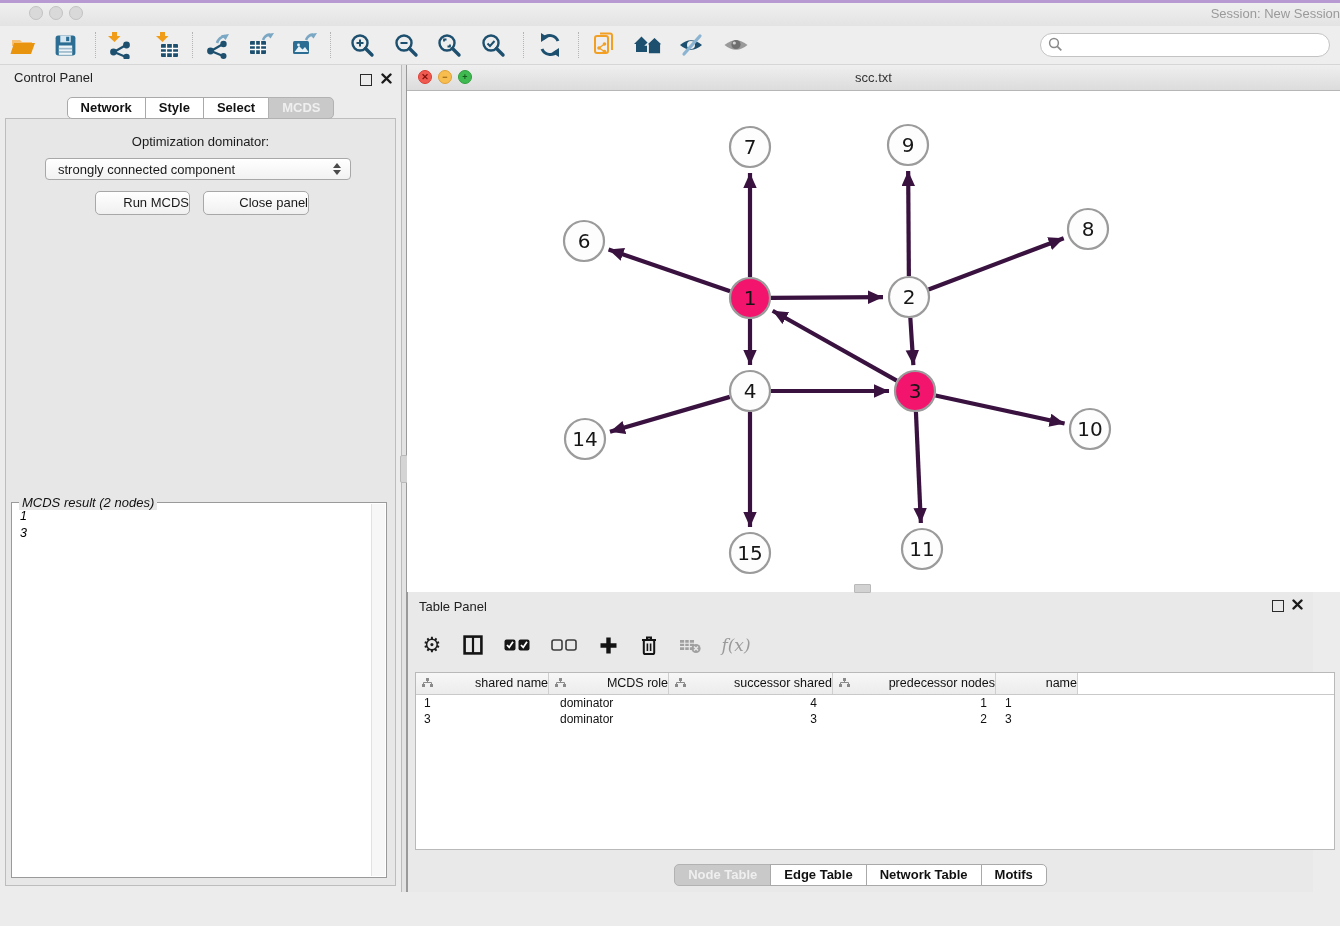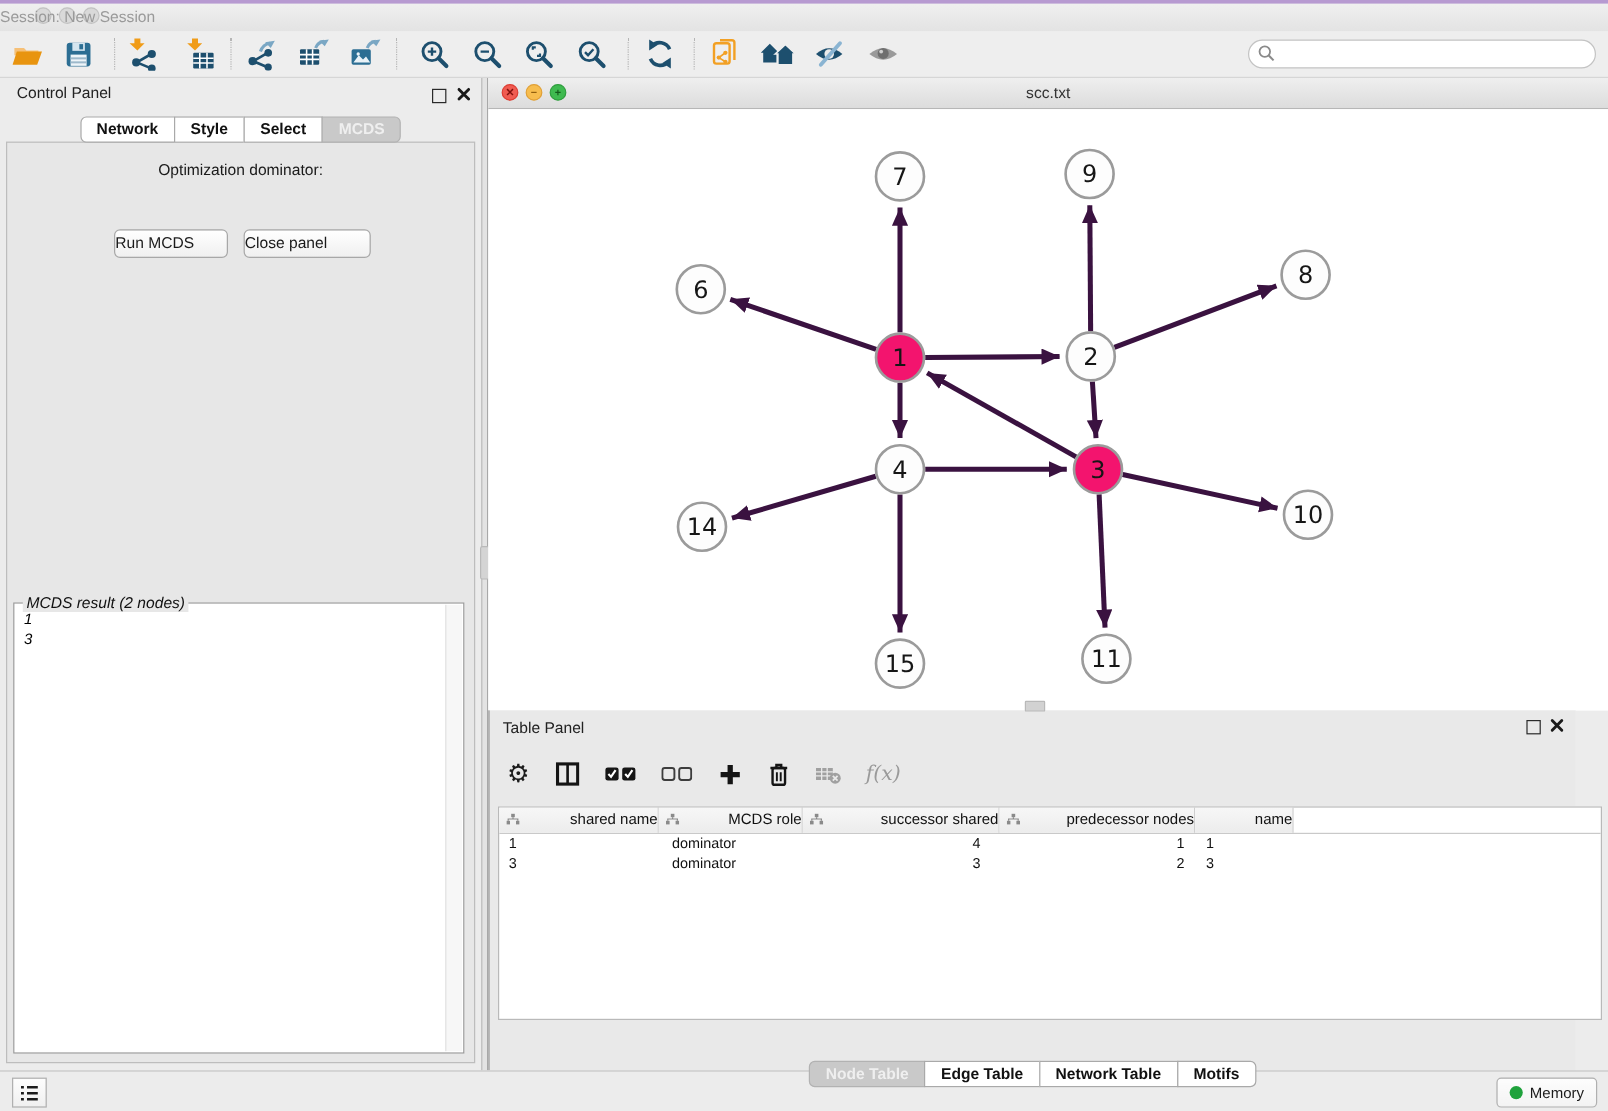--- a/index.html
+++ b/index.html
@@ -5,21 +5,21 @@
   html,body{margin:0;padding:0;background:#d8d8d8;}
   .app{position:relative;width:1340px;height:926px;background:#ececec;overflow:hidden;
        font-family:"Liberation Sans",sans-serif;color:#1a1a1a;}
   
   .purple-strip{position:absolute;top:0;left:0;right:0;height:3px;background:#b79ad1;z-index:30;}
   .titlebar{position:absolute;top:0;left:0;right:0;height:26px;background:linear-gradient(#f1f1f1,#e3e3e3);}
   .traffic{position:absolute;top:6px;display:flex;gap:6px;}
   .traffic .dot{width:14px;height:14px;border-radius:50%;box-sizing:border-box;text-align:center;
                 font-size:9px;font-weight:bold;line-height:13px;}
   .traffic.inactive .dot{background:#d9d9d9;border:1px solid #c2c2c2;}
-  .app-title{position:absolute;top:0;left:0;right:0;height:26px;line-height:27px;text-align:left;
+  .app-title{position:absolute;top:0;left:0;right:0;height:26px;line-height:27px;text-align:right;
              color:#9a9a9a;font-size:13px;}
   
   .toolbar{position:absolute;top:26px;left:0;right:0;height:38px;background:#eeeeee;border-bottom:1px solid #d6d6d6;}
   .tb-btn{position:absolute;top:3px;width:34px;height:32px;display:flex;align-items:center;justify-content:center;}
   .tb-sep{position:absolute;top:6px;height:26px;width:0;border-left:1px dotted #b5b5b5;}
   .searchbox{position:absolute;top:7px;left:1040px;width:288px;height:22px;background:#fff;border:1px solid #c3c3c3;
              border-radius:12px;}
   .searchbox input{position:absolute;left:26px;top:1px;width:250px;height:18px;border:none;outline:none;font-size:13px;background:transparent;}
   .searchbox .mag{position:absolute;left:7px;top:3px;}
   
@@ -37,21 +37,21 @@
   .cp-content{position:absolute;top:53px;left:5px;width:389px;height:766px;background:#e7e7e7;
               border:1px solid #bdbdbd;}
   .opt-label{position:absolute;top:15px;left:0;right:0;text-align:center;font-size:13px;}
   .dropdown{position:absolute;top:39px;left:39px;width:306px;height:22px;background:linear-gradient(#ffffff,#f2f2f2);
             border:1px solid #a8a8a8;border-radius:4px;font-size:13px;line-height:22px;padding-left:12px;box-sizing:border-box;}
   .dd-arrows{position:absolute;right:9px;top:4px;display:flex;flex-direction:column;gap:2px;}
   .dd-arrows i{width:0;height:0;border-left:4px solid transparent;border-right:4px solid transparent;display:block;}
   .dd-up{border-bottom:5px solid #4a4a4a;}
   .dd-down{border-top:5px solid #4a4a4a;}
   .mac-btn{position:absolute;top:72px;height:22px;background:linear-gradient(#ffffff,#f0f0f0);border:1px solid #a8a8a8;
-           border-radius:5px;font-size:13px;line-height:22px;text-align:left;}
+           border-radius:5px;font-size:13px;line-height:22px;text-align:right;}
   .result-group{position:absolute;top:437px;left:11px;width:374px;height:374px;border:1px solid #9a9a9a;background:#fff;font-style:italic;}
   .result-title{position:absolute;top:-8px;left:7px;background:#e7e7e7;padding:0 3px;font-size:13px;color:#111;}
   .result-lines{position:absolute;top:5px;left:8px;right:16px;font-size:12.5px;line-height:17px;color:#000;}
   .result-scroll{position:absolute;top:1px;bottom:1px;right:1px;width:13px;background:#f7f7f7;border-left:1px solid #e2e2e2;}
   
   .v-splitter{position:absolute;top:65px;left:401px;width:6px;height:827px;background:#e3e3e3;
               border-left:1px solid #bbb;border-right:1px solid #999;box-sizing:border-box;}
   .v-handle{position:absolute;top:390px;left:-2px;width:9px;height:26px;background:#d4d4d4;border:1px solid #b9b9b9;border-radius:2px;}
   .h-handle{position:absolute;top:584px;left:854px;width:15px;height:7px;background:#d2d2d2;border:1px solid #b9b9b9;border-radius:1px;z-index:6;}
   
@@ -70,21 +70,21 @@
   .tp-tool{display:flex;align-items:center;justify-content:center;width:24px;height:26px;}
   .gear-glyph{font-size:21px;line-height:22px;color:#1c1c1c;font-family:"DejaVu Sans",sans-serif;}
   .fx{font-family:"DejaVu Serif",serif;font-style:italic;font-size:17px;color:#9a9a9a;}
   .table-box{position:absolute;top:80px;left:7px;width:918px;height:176px;background:#fff;border:1px solid #b9b9b9;overflow:hidden;}
   .thead{display:flex;height:21px;border-bottom:1px solid #c9c9c9;}
   .th{position:relative;box-sizing:border-box;background:linear-gradient(#f7f7f7,#ececec);border-right:1px solid #cfcfcf;
       font-size:12.5px;line-height:21px;text-align:right;color:#111;}
   .th .hier{position:absolute;left:6px;top:5px;}
   .trow{display:flex;height:16px;font-size:12px;line-height:16px;color:#111;}
   .td{box-sizing:border-box;overflow:hidden;white-space:nowrap;}
-  .tp-tabs{top:272px;margin-top:20px;}
+  .tp-tabs{top:272px;}
   
   .statusbar{position:absolute;top:892px;left:0;right:0;height:34px;background:#ececec;border-top:1px solid #c6c6c6;}
   .list-btn{position:absolute;top:5px;left:10px;width:27px;height:23px;background:linear-gradient(#fdfdfd,#f0f0f0);
             border:1px solid #b0b0b0;display:flex;align-items:center;justify-content:center;}
   .memory-btn{position:absolute;top:5px;right:9px;height:23px;background:linear-gradient(#fdfdfd,#f3f3f3);
               border:1px solid #b0b0b0;border-radius:4px;display:flex;align-items:center;gap:6px;padding:0 10px;font-size:12.5px;}
   .mem-dot{width:11px;height:11px;border-radius:50%;background:#1fa23c;}
   svg{display:block;}
 </style>
 </head>
@@ -253,20 +253,27 @@
         <path d="M1.5 1.5 L9.5 9.5 M9.5 1.5 L1.5 9.5" stroke="#1a1a1a" stroke-width="2.4" stroke-linecap="round"></path>
       </svg>
     <div id="cp-tabs" class="tabs-row cp-tabs">
         <span class="tab">Network</span>
         <span class="tab">Style</span>
         <span class="tab">Select</span>
         <span class="tab selected">MCDS</span>
       </div>
     <div class="cp-content">
       <div class="opt-label">Optimization dominator:</div>
+      <div class="dropdown">
+        <span>strongly connected component</span>
+        <span class="dd-arrows">
+            <i class="dd-up"></i>
+            <i class="dd-down"></i>
+          </span>
+      </div>
       <div class="mac-btn" style="left:89px;width:93px;">Run MCDS</div>
       <div class="mac-btn" style="left:197px;width:104px;">Close panel</div>
     </div>
     <div class="result-group">
       <div class="result-title">MCDS result (2 nodes)</div>
       <div id="result-lines" class="result-lines">
           <div>1</div>
           <div>3</div>
         </div>
       <div class="result-scroll"></div>
@@ -468,24 +475,13 @@
         </div>
     </div>
     <div id="tp-tabs" class="tabs-row tp-tabs">
         <span class="tab selected">Node Table</span>
         <span class="tab">Edge Table</span>
         <span class="tab">Network Table</span>
         <span class="tab">Motifs</span>
       </div>
   </div>
 
-  <div class="statusbar">
-    <div class="list-btn">
-      <svg width="17" height="14" viewBox="0 0 17 14">
-          <path d="M1.5 2h2.4M6.5 2h9M1.5 7h2.4M6.5 7h9M1.5 12h2.4M6.5 12h9" stroke="#1c1c1c" stroke-width="2.1"></path>
-        </svg>
-    </div>
-    <div class="memory-btn">
-      <span class="mem-dot"></span>
-      <span>Memory</span>
-    </div>
-  </div>
 </div>
 
 </body></html>

